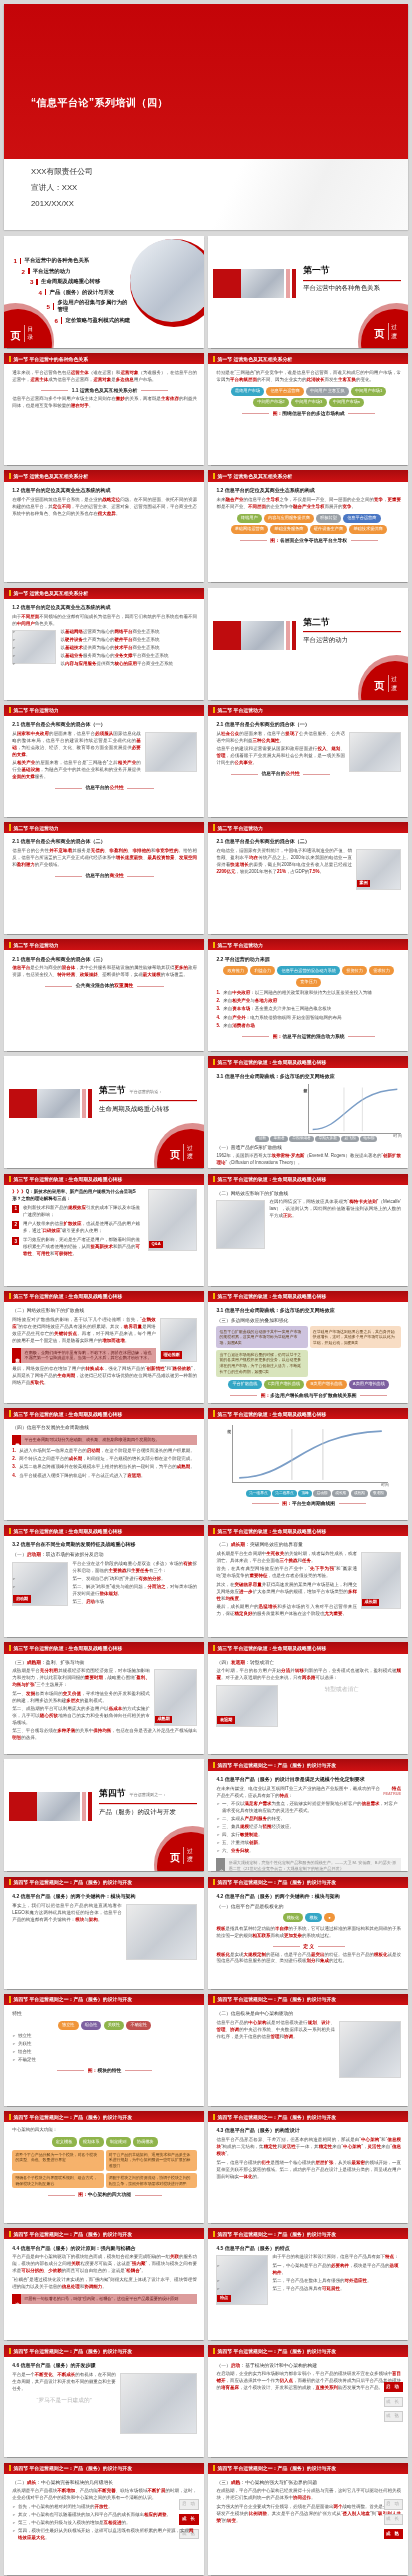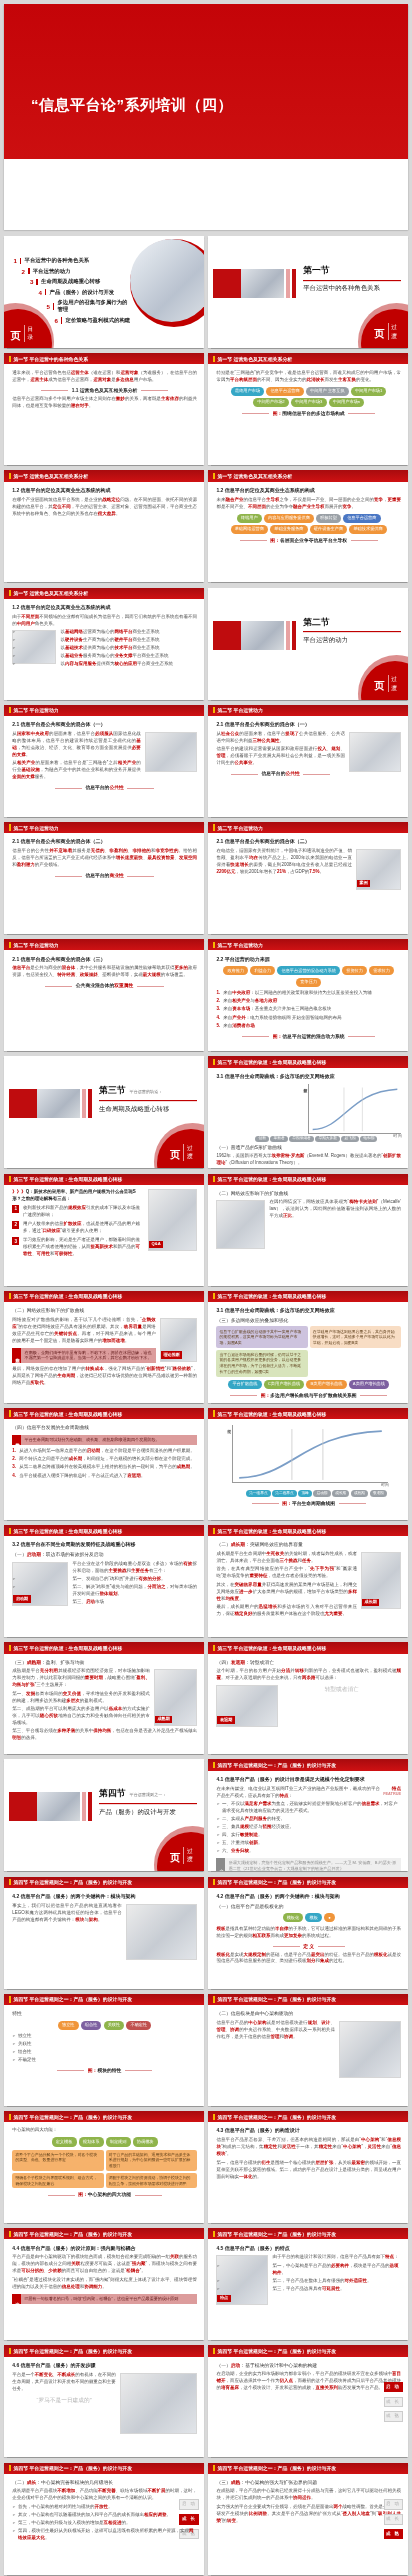--- a/index.html
+++ b/index.html
@@ -1,21 +1,21 @@
 <!DOCTYPE html>
 <html style="font-size:8.2px"><head>
 <meta charset="utf-8">
 <style>
   html,body{margin:0;padding:0;}
   body{background:#d9d9d9;font-family:"Liberation Sans",sans-serif;}
   .page{position:relative;width:412px;height:3875px;background:#d9d9d9;margin:0 auto;overflow:hidden;}
   
   .cover{position:absolute;left:4.1px;top:4.1px;width:404px;height:226px;background:#fff;box-shadow:0 0.5px 1.5px rgba(0,0,0,.35);}
   .cover-red{height:155px;background:linear-gradient(180deg,#c40408,#cc0f10);position:relative;}
-  .cover-kicker{position:absolute;left:27px;top:92px;color:#fff;font-weight:bold;font-size:15px;letter-spacing:0.5px;}
+  .cover-kicker{position:absolute;left:27px;top:92px;color:#fff;font-weight:bold;font-size:10px;letter-spacing:0.5px;}
   .cover-title{position:absolute;left:25px;top:108px;color:#fff;font-weight:bold;font-size:25px;letter-spacing:2.1px;}
   .cover-white{height:71px;background:linear-gradient(115deg,#ffffff 55%,#f1f1f1 75%,#fafafa);padding:8.2px 0 0 27px;box-sizing:border-box;}
   .cover-line{font-size:7.7px;color:#333;margin:0 0 5.7px 0;}
   
   .grid{position:absolute;left:4.1px;top:236px;width:404px;display:grid;grid-template-columns:200px 200px;grid-auto-rows:112px;column-gap:4.1px;row-gap:5.2px;}
   .slide{position:relative;width:200px;height:112px;background:#fff;overflow:hidden;box-shadow:0 0.5px 1px rgba(0,0,0,.3);}
   
   .shead{height:11.3px;background:linear-gradient(180deg,#a80b0e,#cf1113);display:flex;align-items:center;gap:2.6px;padding-left:4.6px;}
   .ybar{width:2.1px;height:6.2px;background:#f5b800;flex:none;}
   .htxt{color:#fff;font-weight:bold;font-size:4.9px;white-space:nowrap;}
@@ -86,20 +86,25 @@
   .tocimg::before{content:"";position:absolute;left:0px;top:0px;width:83px;height:83px;border-radius:50%;background:linear-gradient(135deg,#eef2f6,#b9c2cf 60%,#dfe3e8);}
 </style>
 </head>
 <body>
 
 <div class="page">
   <div class="cover">
     <div class="cover-red">
       <div class="cover-kicker">“信息平台论”系列培训（四）</div>
     </div>
+    <div class="cover-white">
+      <p class="cover-line">XXX有限责任公司</p>
+      <p class="cover-line">宣讲人：XXX</p>
+      <p class="cover-line">201X/XX/XX</p>
+    </div>
   </div>
   <div class="grid">
       <div class="slide k-toc">
         <div style="position: absolute; left: 9.3px; top: 17.5px; width: 118px;">
           <div class="titem" style="margin-left: 0px;">
             <span class="tnum">1</span>
             <span class="tibar"></span>
             <span class="titxt">平台运营中的各种角色关系</span>
           </div>
           <div class="titem" style="margin-left: 8.2px;">

